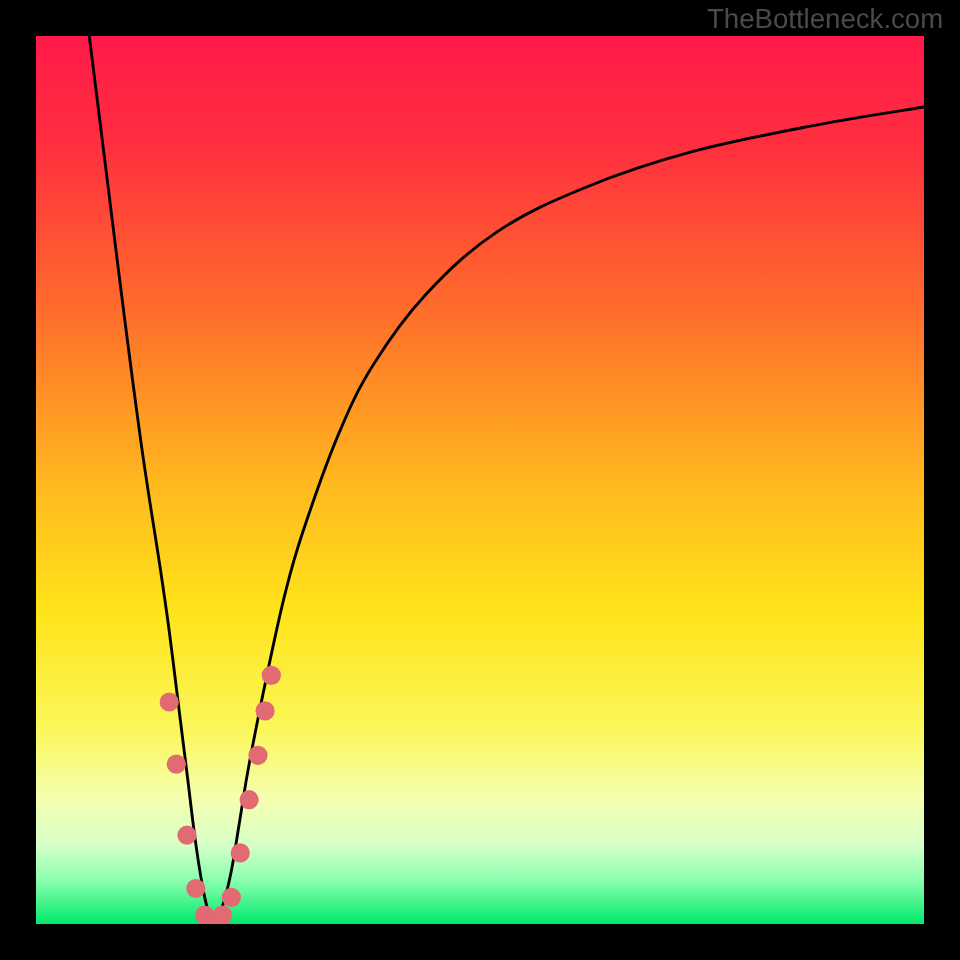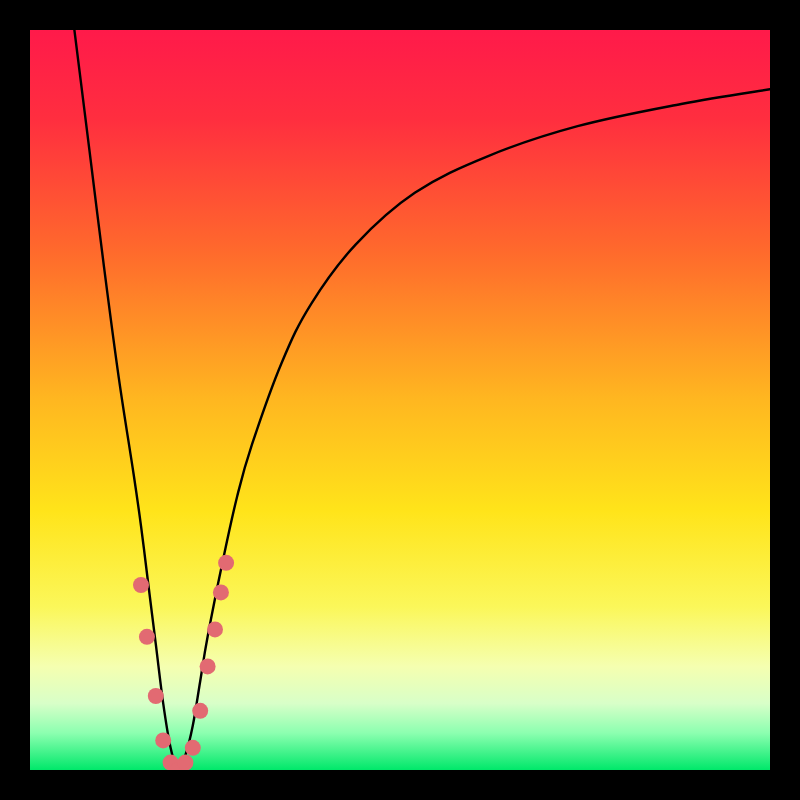--- a/index.html
+++ b/index.html
@@ -73,13 +73,14 @@
           <circle cx="155.4" cy="732.6" r="8" fill="#e26a72"></circle>
           <circle cx="162.8" cy="717.8" r="8" fill="#e26a72"></circle>
           <circle cx="170.20000000000002" cy="680.8" r="8" fill="#e26a72"></circle>
           <circle cx="177.6" cy="636.4" r="8" fill="#e26a72"></circle>
           <circle cx="185" cy="599.4" r="8" fill="#e26a72"></circle>
           <circle cx="190.92000000000002" cy="562.4" r="8" fill="#e26a72"></circle>
           <circle cx="196.10000000000002" cy="532.8" r="8" fill="#e26a72"></circle>
         </g>
     </svg>
   </div>
+  <div class="watermark">TheBottleneck.com</div>
 </div>
 
 </body></html>

